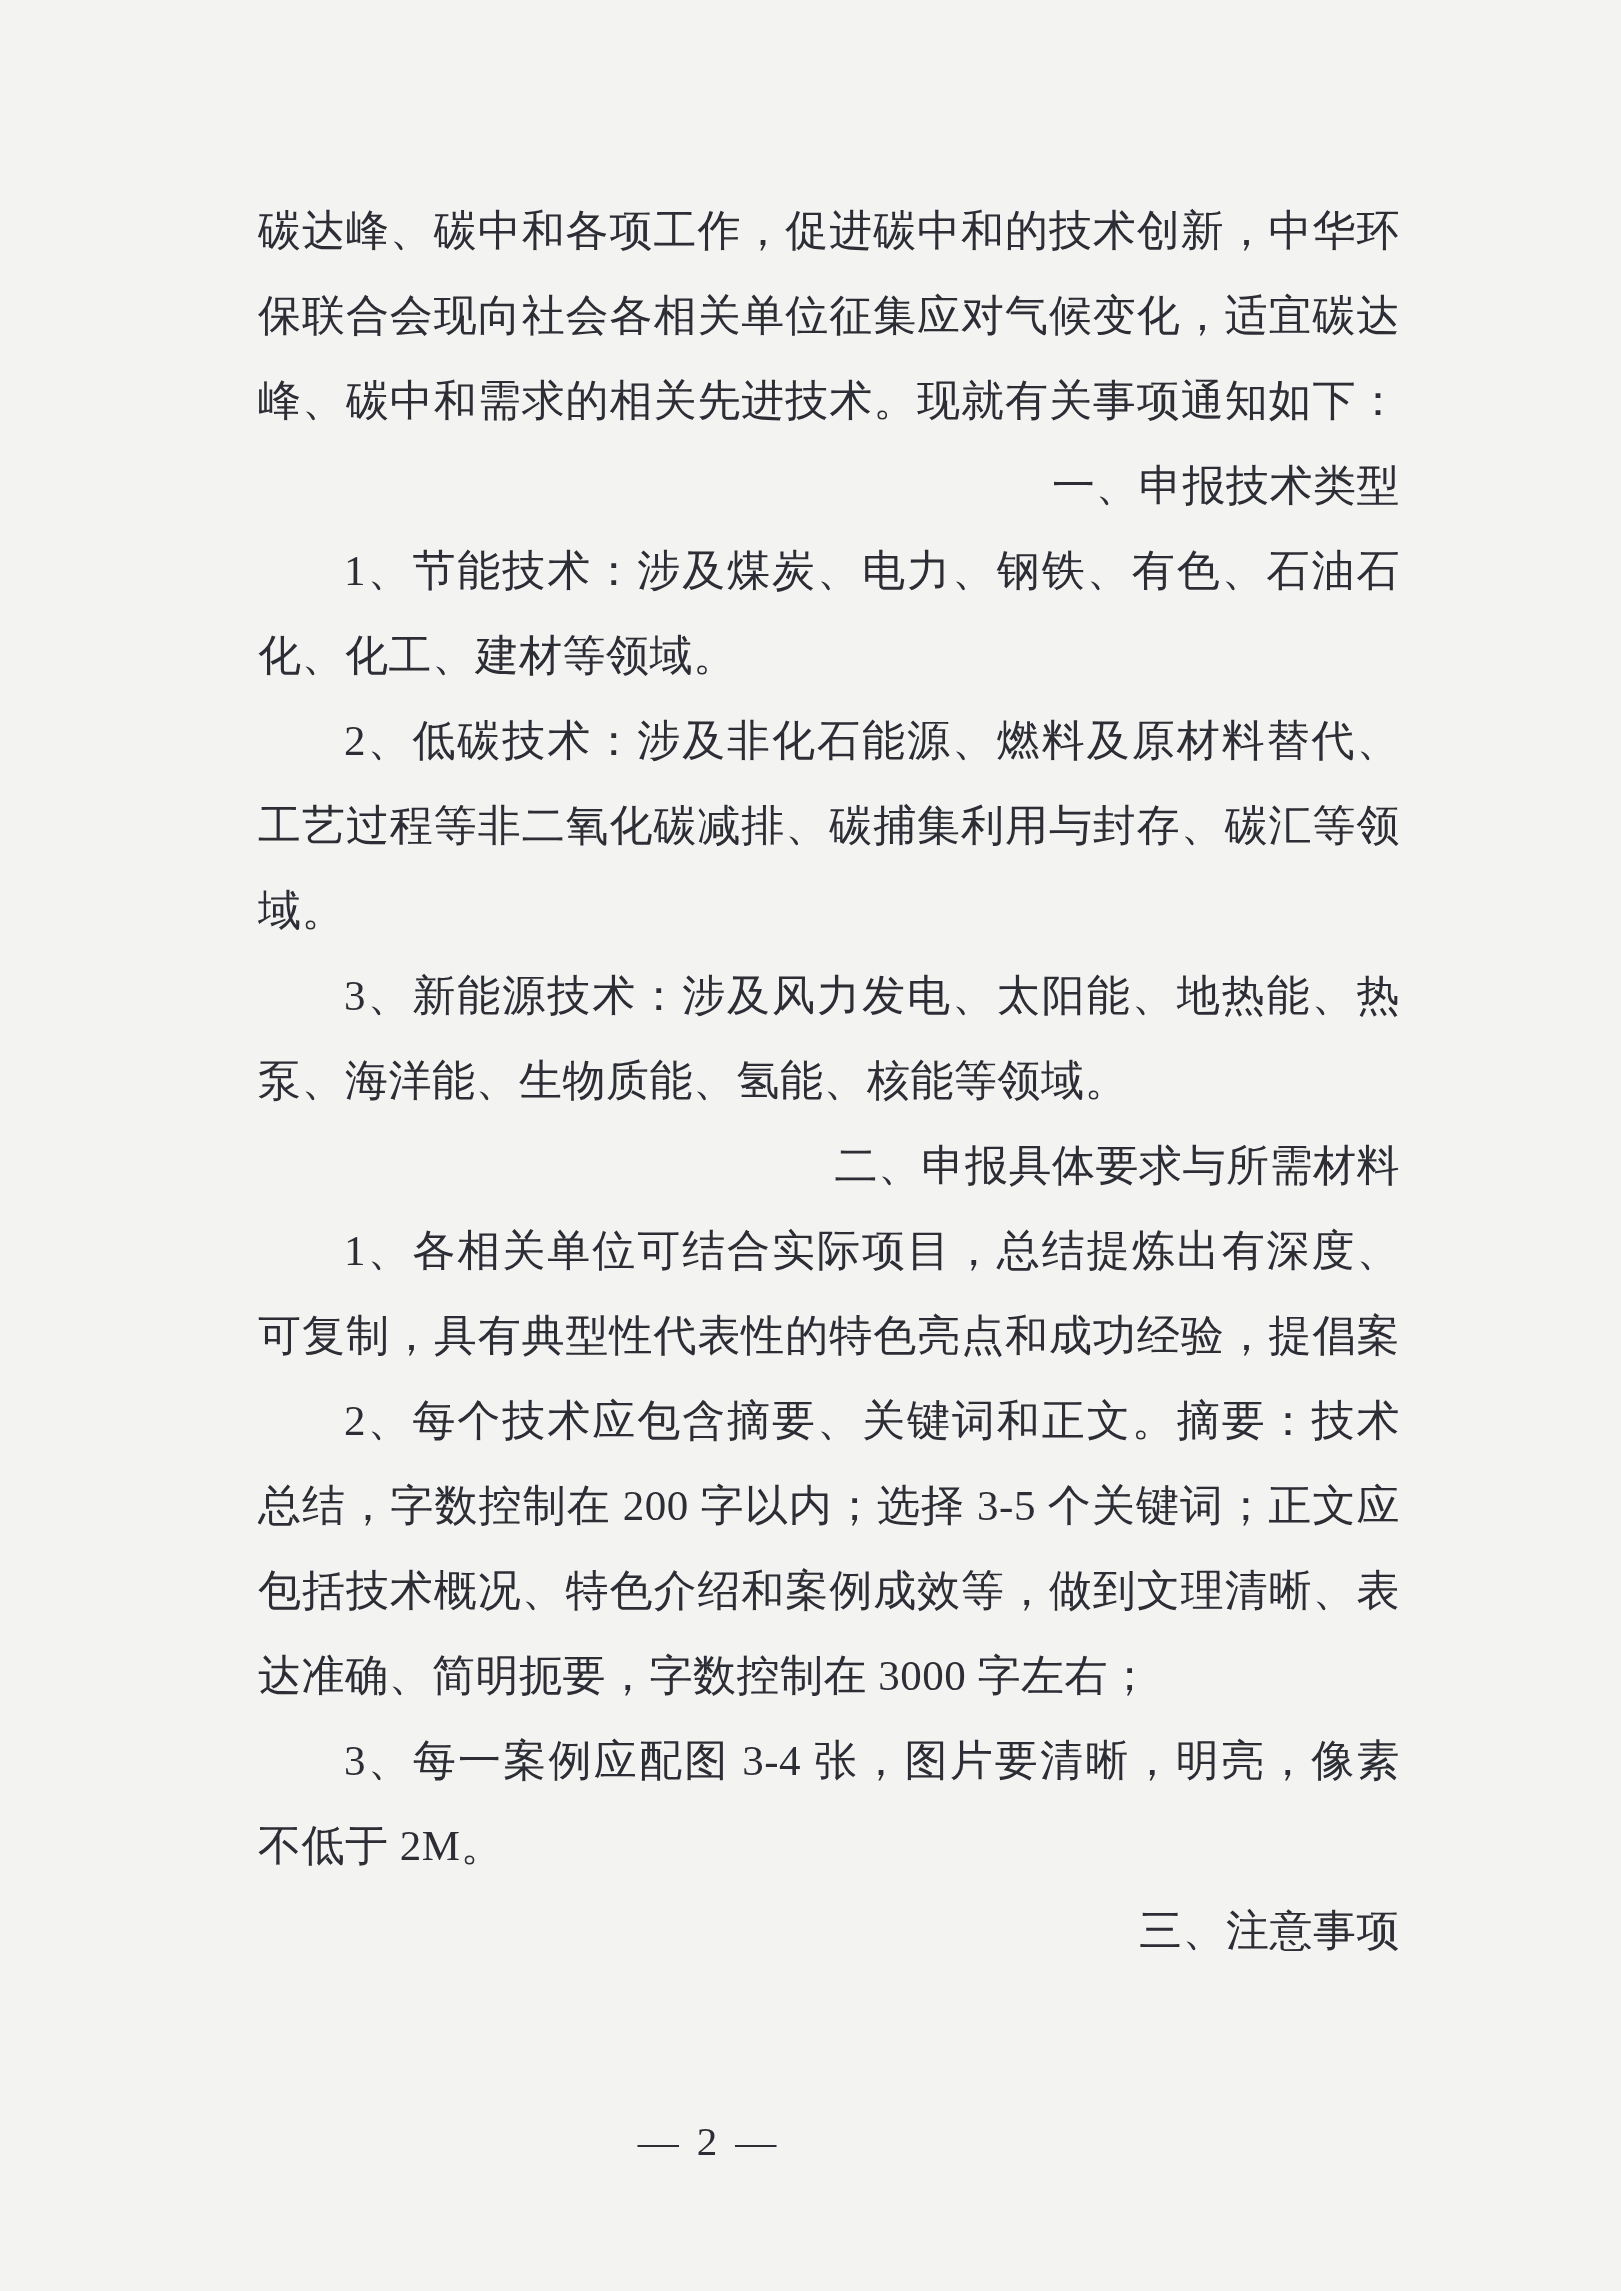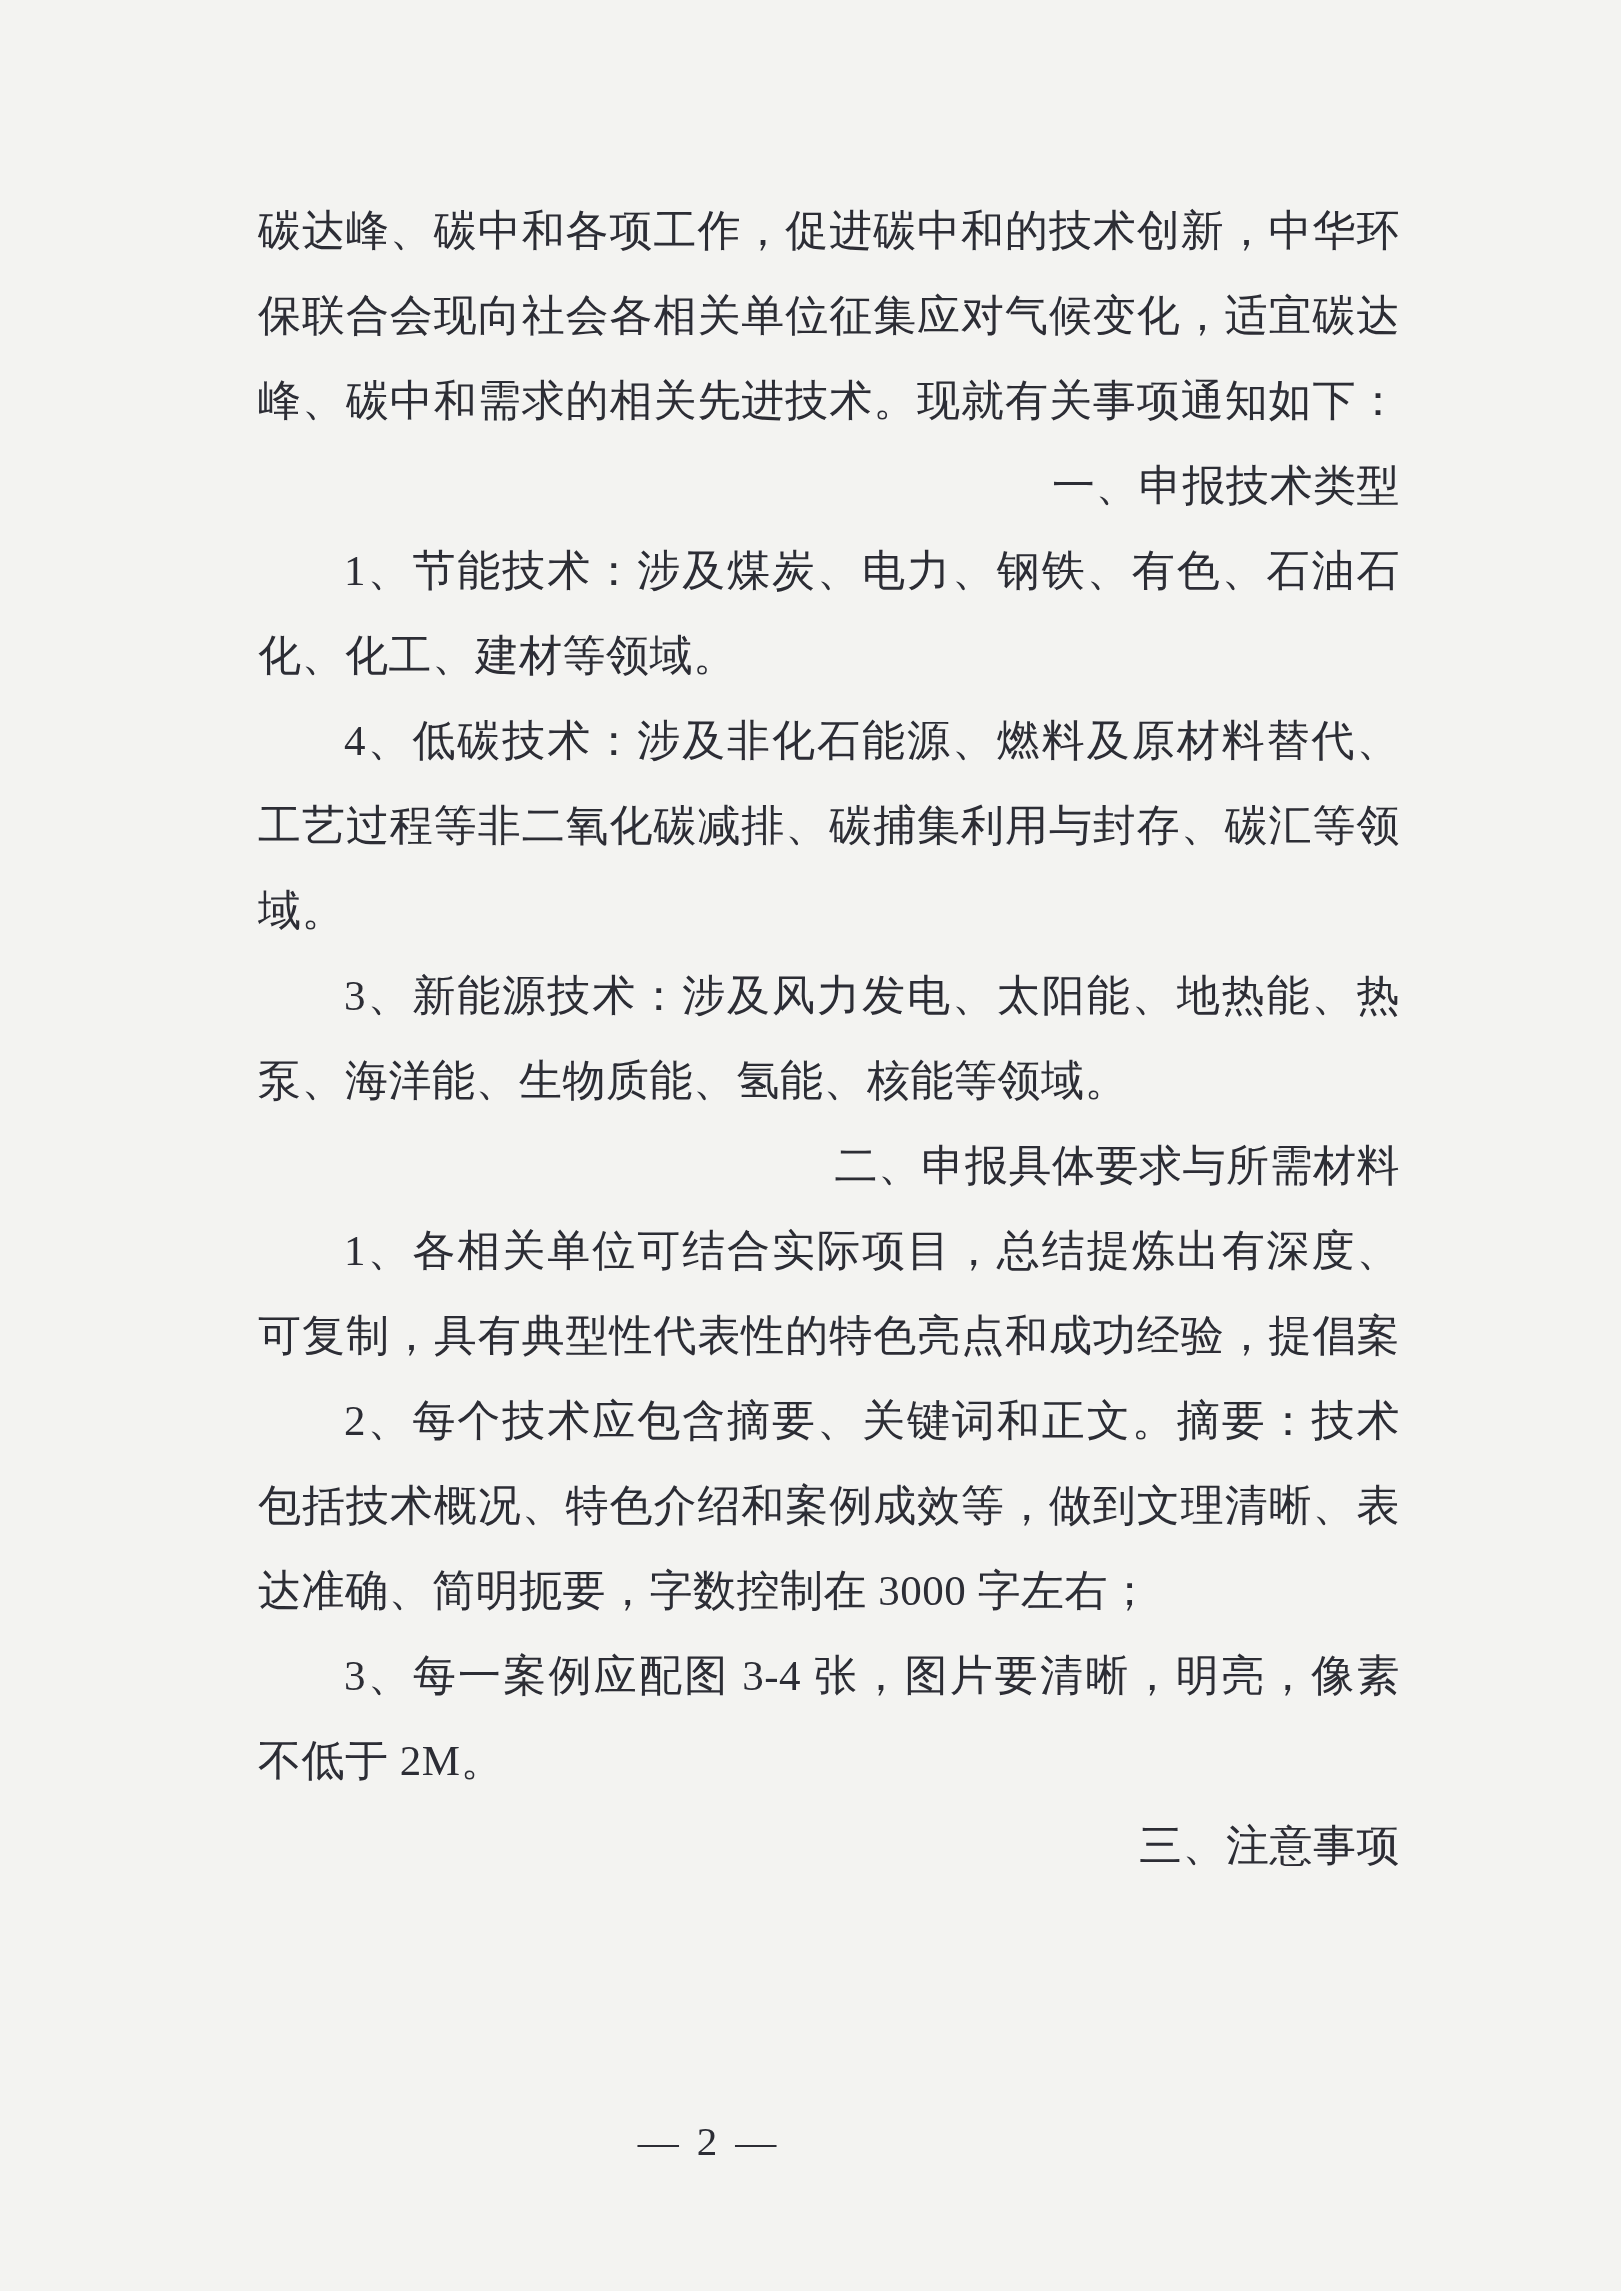--- a/index.html
+++ b/index.html
@@ -53,29 +53,30 @@
 <body>
 
 <div class="page">
   <div class="text-block">
     <div class="line fill">碳达峰、碳中和各项工作，促进碳中和的技术创新，中华环</div>
     <div class="line fill">保联合会现向社会各相关单位征集应对气候变化，适宜碳达</div>
     <div class="line fill">峰、碳中和需求的相关先进技术。现就有关事项通知如下：</div>
     <div class="line indent">一、申报技术类型</div>
     <div class="line indent fill">1、节能技术：涉及煤炭、电力、钢铁、有色、石油石</div>
     <div class="line">化、化工、建材等领域。</div>
-    <div class="line indent fill">4、低碳技术：涉及非化石能源、燃料及原材料替代、</div>
+    <div class="line indent fill">2、低碳技术：涉及非化石能源、燃料及原材料替代、</div>
     <div class="line fill">工艺过程等非二氧化碳减排、碳捕集利用与封存、碳汇等领</div>
     <div class="line">域。</div>
     <div class="line indent fill">3、新能源技术：涉及风力发电、太阳能、地热能、热</div>
     <div class="line">泵、海洋能、生物质能、氢能、核能等领域。</div>
     <div class="line indent">二、申报具体要求与所需材料</div>
     <div class="line indent fill">1、各相关单位可结合实际项目，总结提炼出有深度、</div>
     <div class="line fill">可复制，具有典型性代表性的特色亮点和成功经验，提倡案</div>
     <div class="line indent fill">2、每个技术应包含摘要、关键词和正文。摘要：技术</div>
+    <div class="line fill">总结，字数控制在 200 字以内；选择 3-5 个关键词；正文应</div>
     <div class="line fill">包括技术概况、特色介绍和案例成效等，做到文理清晰、表</div>
     <div class="line">达准确、简明扼要，字数控制在 3000 字左右；</div>
     <div class="line indent fill">3、每一案例应配图 3-4 张，图片要清晰，明亮，像素</div>
     <div class="line">不低于 2M。</div>
     <div class="line indent">三、注意事项</div>
   </div>
 
   <div class="footer">— 2 —</div>
 </div>
 

